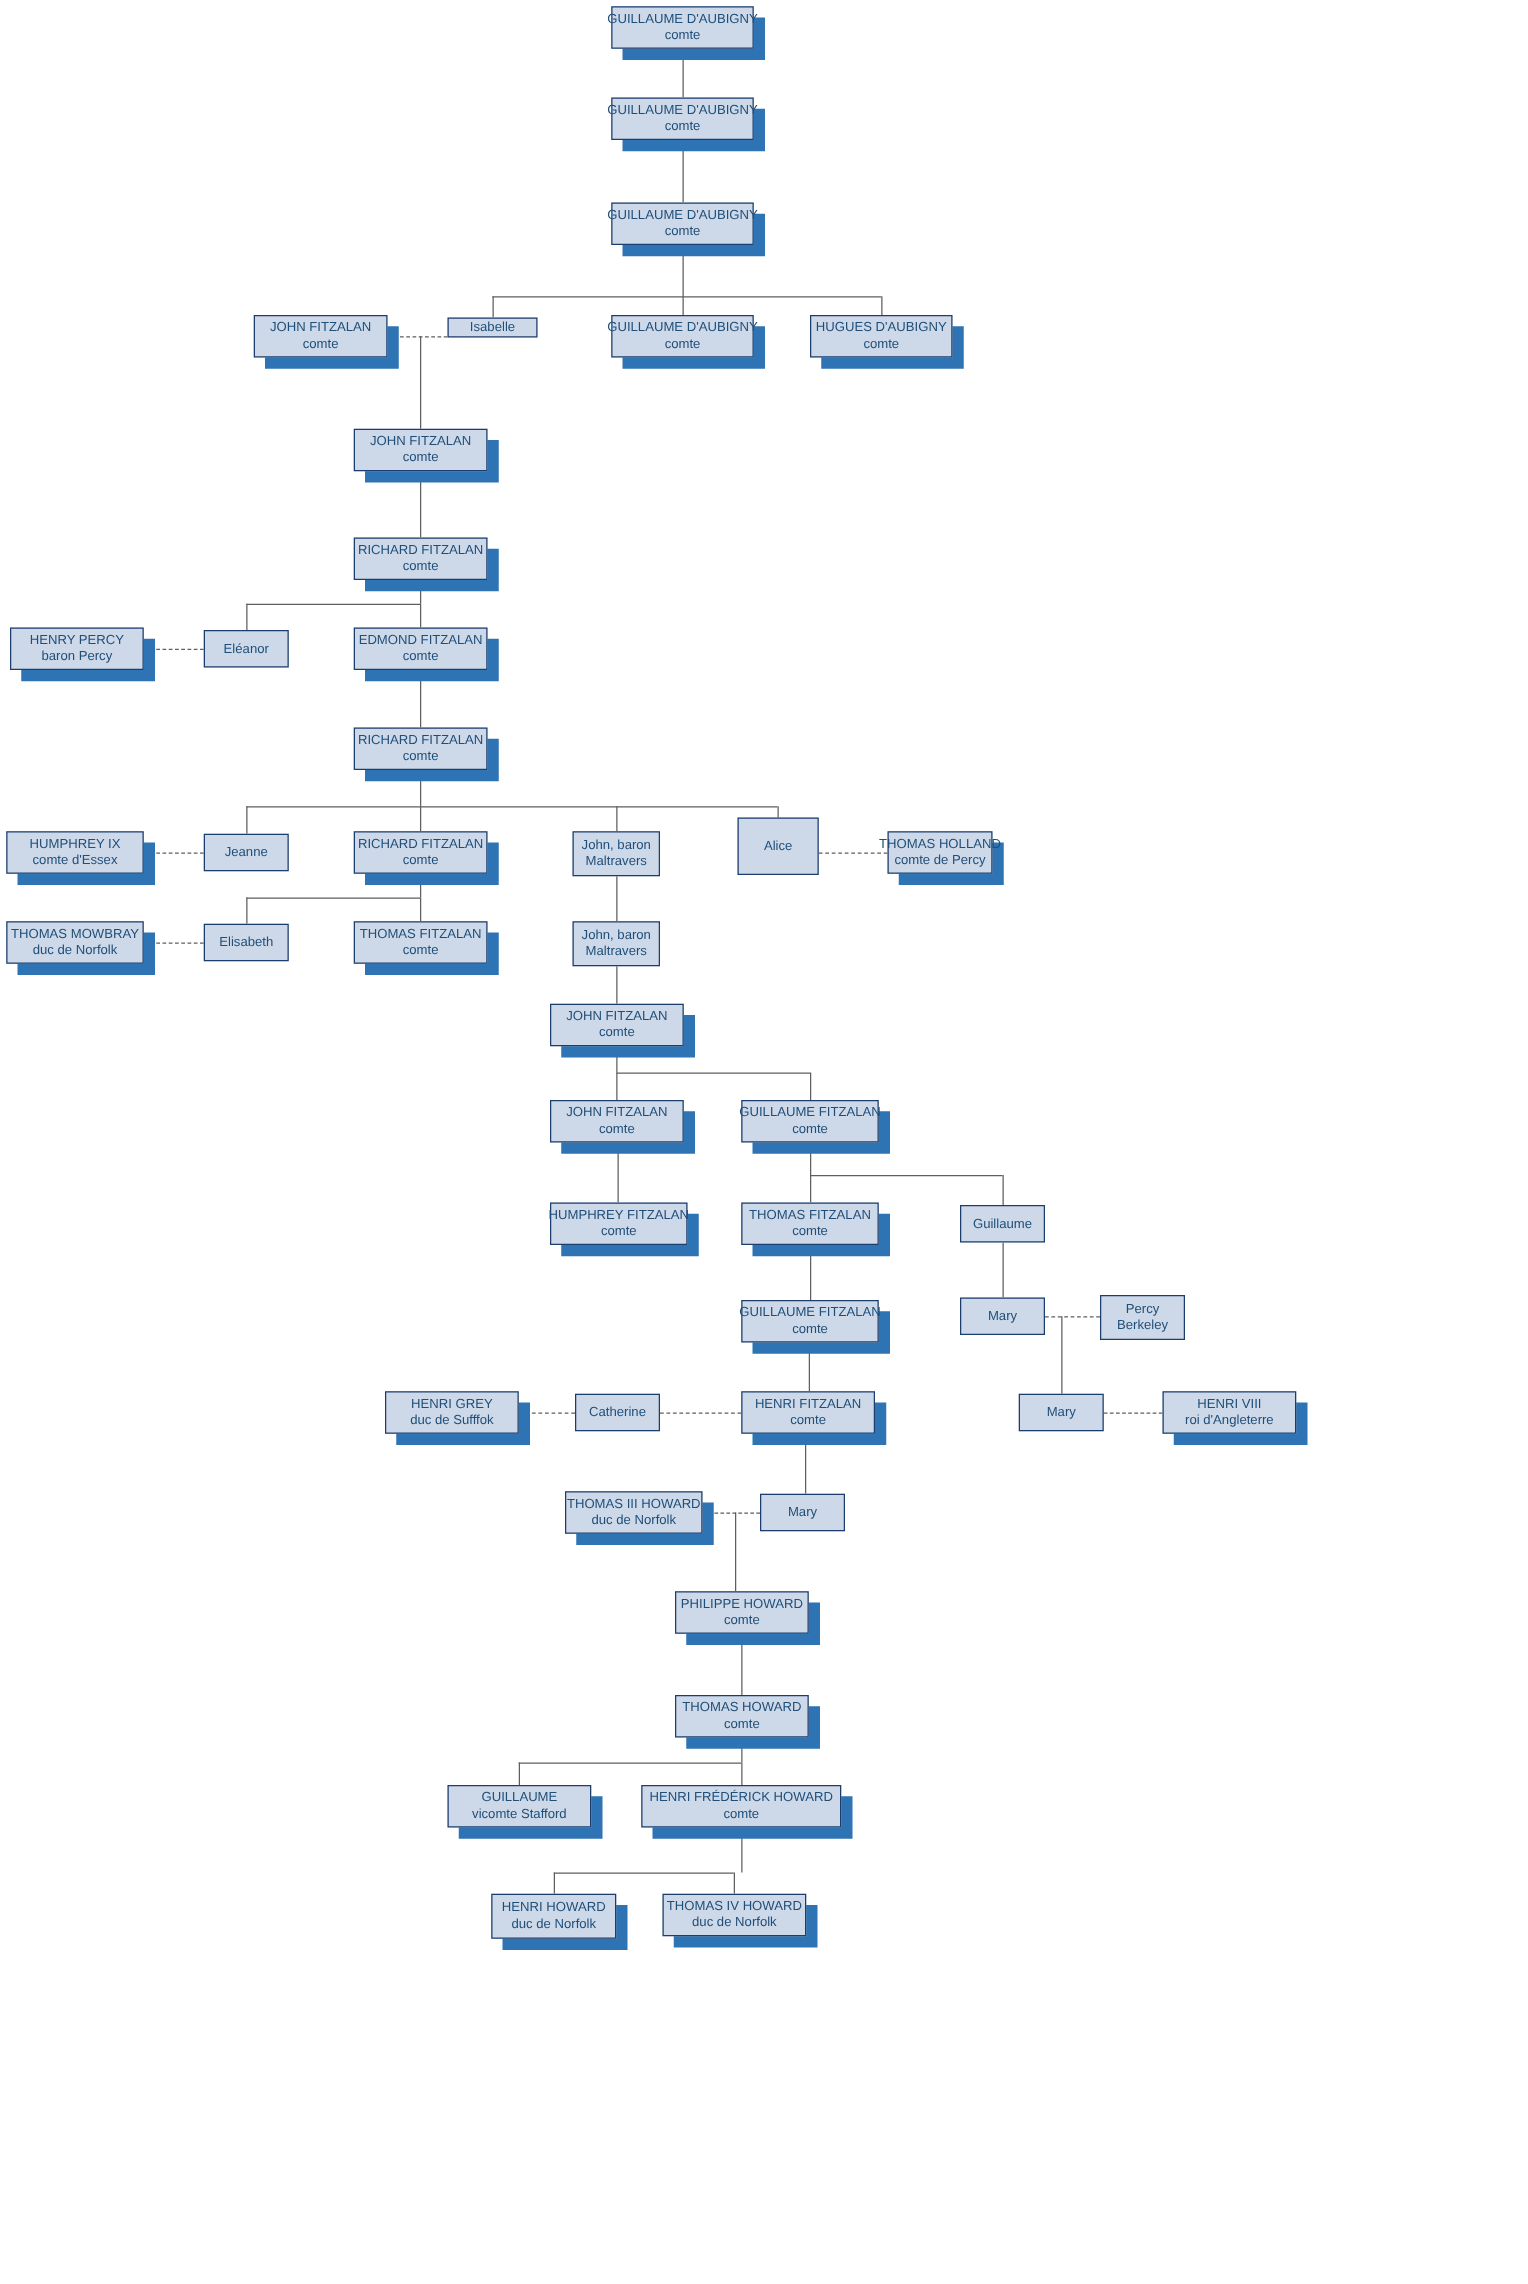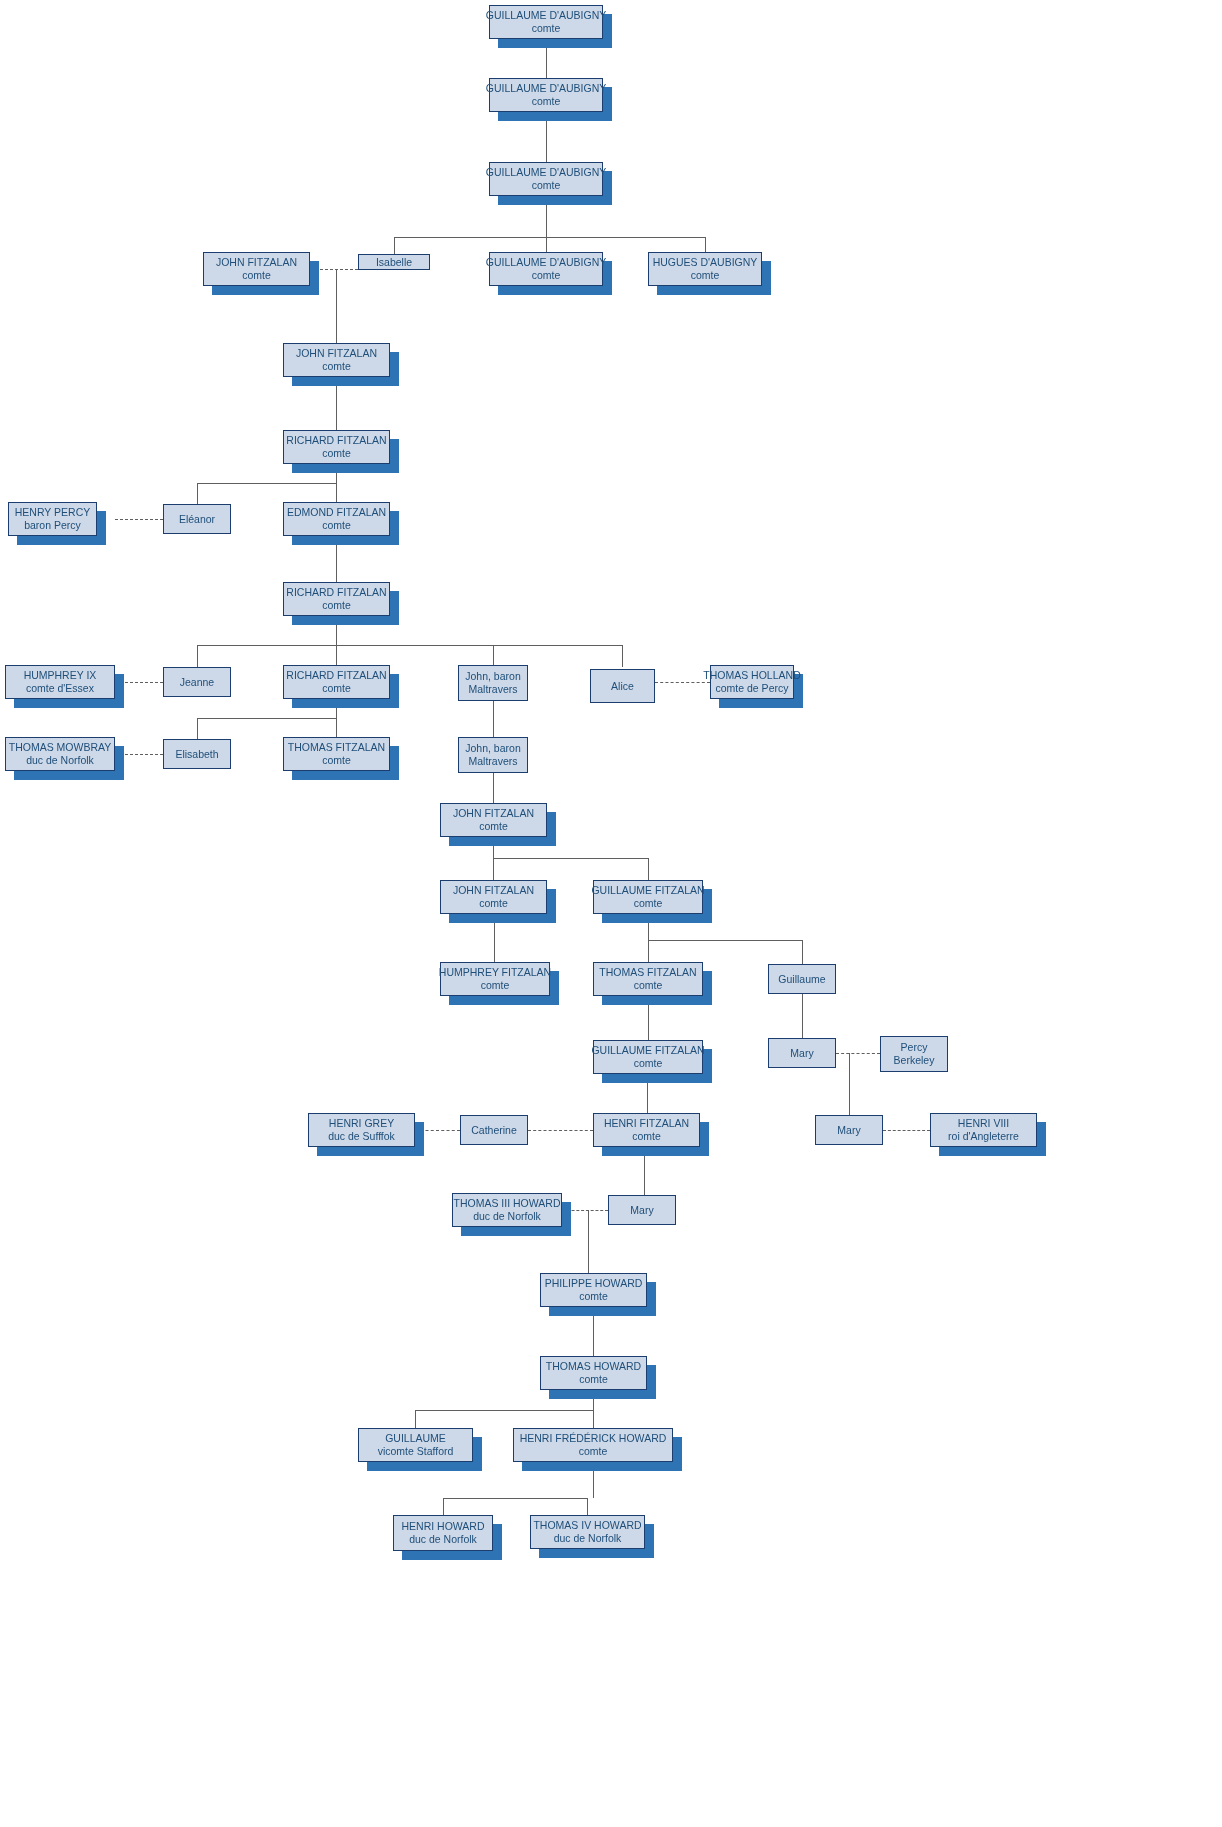--- a/index.html
+++ b/index.html
@@ -138,21 +138,21 @@
     <div>comte</div>
   </div>
   <div class="node sh" style="left:283px;top:343px;width:107px;height:34px">
     <div>JOHN FITZALAN</div>
     <div>comte</div>
   </div>
   <div class="node sh" style="left:283px;top:430px;width:107px;height:34px">
     <div>RICHARD FITZALAN</div>
     <div>comte</div>
   </div>
-  <div class="node sh" style="left:8px;top:502px;width:89px;height:34px">
+  <div class="node sh" style="left:8px;top:502px;width:107px;height:34px">
     <div>HENRY PERCY</div>
     <div>baron Percy</div>
   </div>
   <div class="node" style="left:163px;top:504px;width:68px;height:30px">
     <div>Eléanor</div>
     <div></div>
   </div>
   <div class="node sh" style="left:283px;top:502px;width:107px;height:34px">
     <div>EDMOND FITZALAN</div>
     <div>comte</div>
@@ -170,21 +170,21 @@
     <div></div>
   </div>
   <div class="node sh" style="left:283px;top:665px;width:107px;height:34px">
     <div>RICHARD FITZALAN</div>
     <div>comte</div>
   </div>
   <div class="node" style="left:458px;top:665px;width:70px;height:36px">
     <div>John, baron</div>
     <div>Maltravers</div>
   </div>
-  <div class="node" style="left:590px;top:669px;width:65px;height:34px">
+  <div class="node" style="left:590px;top:654px;width:65px;height:46px">
     <div>Alice</div>
     <div></div>
   </div>
   <div class="node sh" style="left:710px;top:665px;width:84px;height:34px">
     <div>THOMAS HOLLAND</div>
     <div>comte de Percy</div>
   </div>
   <div class="node sh" style="left:5px;top:737px;width:110px;height:34px">
     <div>THOMAS MOWBRAY</div>
     <div>duc de Norfolk</div>

